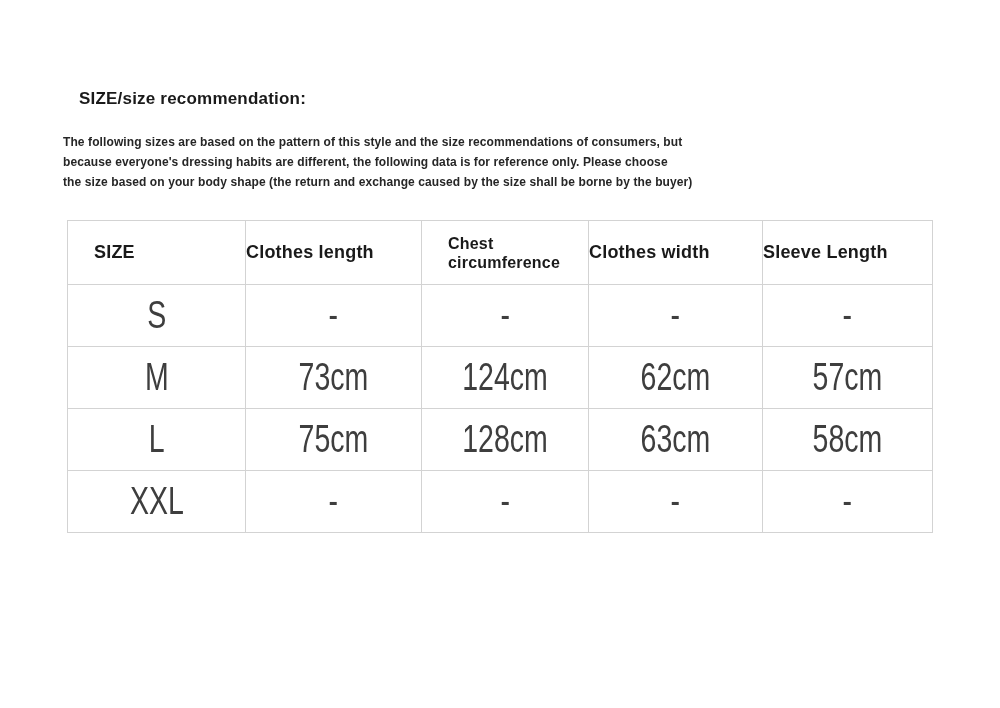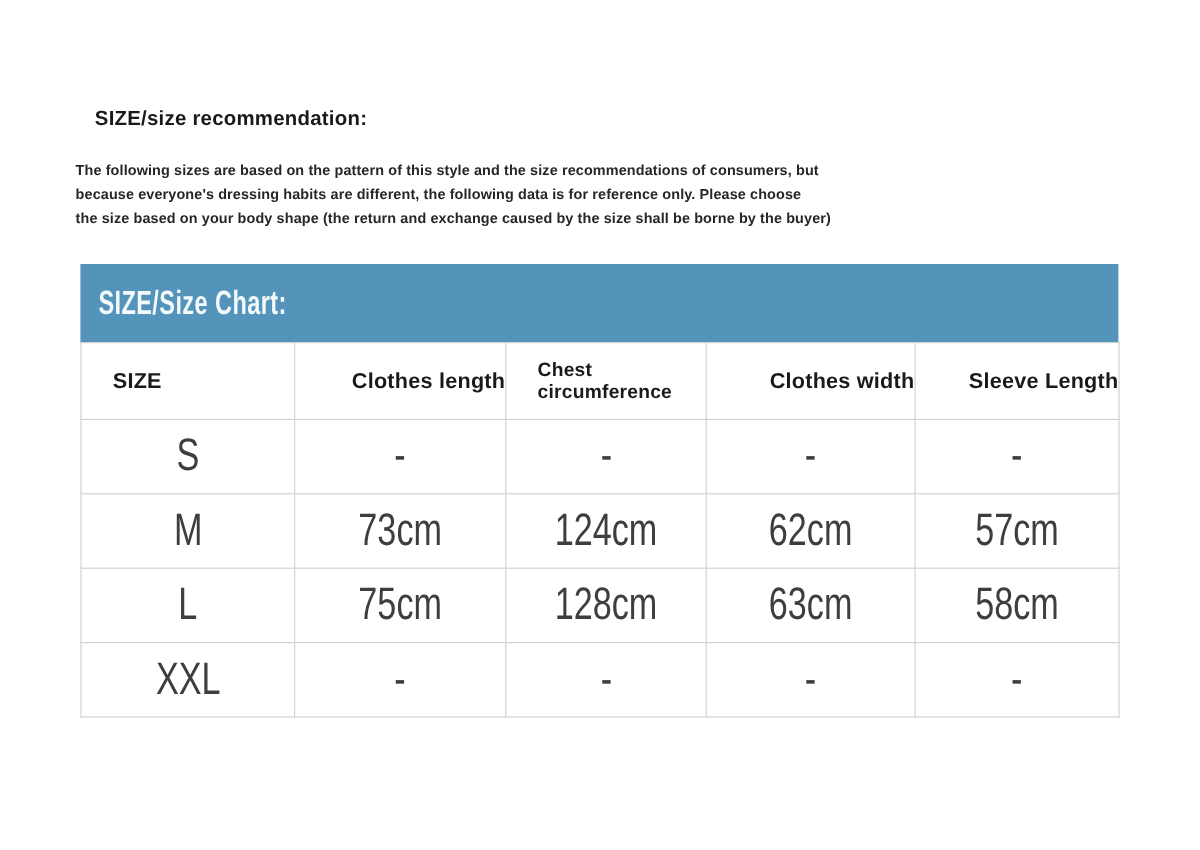--- a/index.html
+++ b/index.html
@@ -38,21 +38,21 @@
 
   table.size-table{
     width:865px;table-layout:fixed;border-collapse:collapse;
     border:1px solid var(--border);border-top:0;
   }
   .size-table th,.size-table td{
     border:1px solid var(--border);padding:0;vertical-align:middle;
   }
   .size-table thead th{
     height:64px;font-size:18px;font-weight:bold;color:var(--heading-text);
-    text-align:right;letter-spacing:0.2px;
+    text-align:left;letter-spacing:0.2px;
   }
   .size-table thead th.th-size,
   .size-table thead th.th-chest{text-align:left;padding-left:26px;}
   .size-table thead th.th-chest{
     font-size:16px;line-height:19px;padding-right:22px;
   }
   .size-table tbody td{
     height:62px;text-align:center;font-size:38px;font-weight:400;
     color:var(--cell-text);
   }
@@ -67,23 +67,20 @@
 <div class="content">
 
   <h2 class="page-title">SIZE/size recommendation:</h2>
 
   <p class="page-desc">The following sizes are based on the pattern of this style and the size recommendations of consumers, but
 because everyone's dressing habits are different, the following data is for reference only. Please choose
 the size based on your body shape (the return and exchange caused by the size shall be borne by the buyer)</p>
 
   <div class="chart-wrap">
 
-    <div class="chart-bar">
-      <span class="chart-bar-title">SIZE/Size Chart:</span>
-    </div>
 
     <table class="size-table">
       <colgroup>
         <col style="width:178px">
           <col style="width:176px">
           <col style="width:167px">
           <col style="width:174px">
           <col style="width:170px">
       </colgroup>
       <thead>

